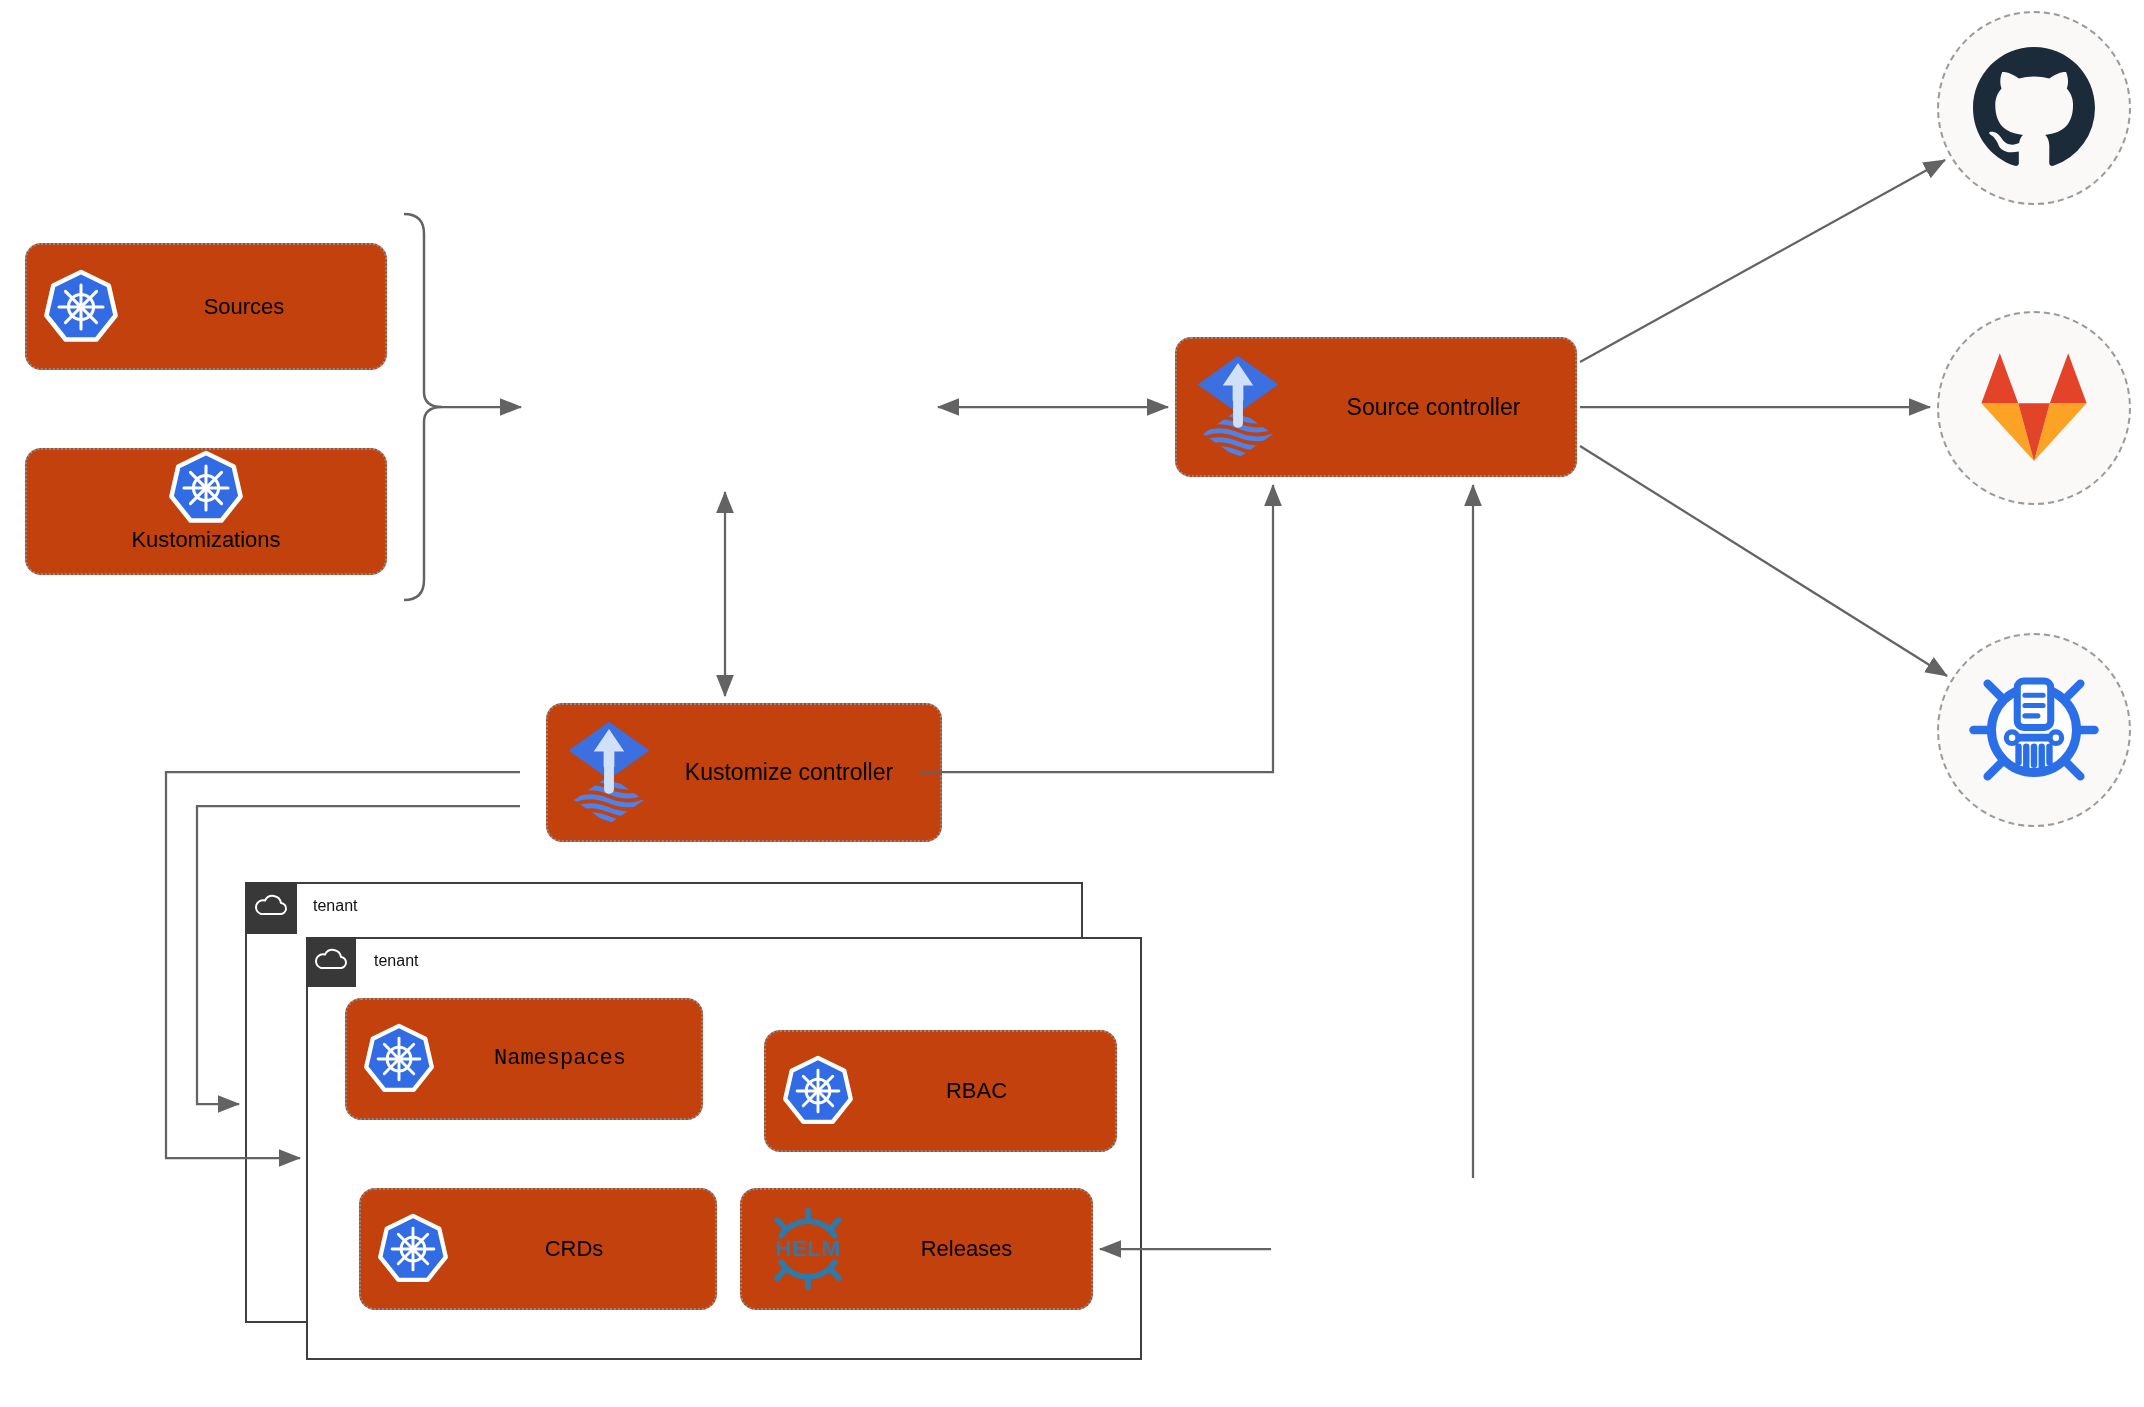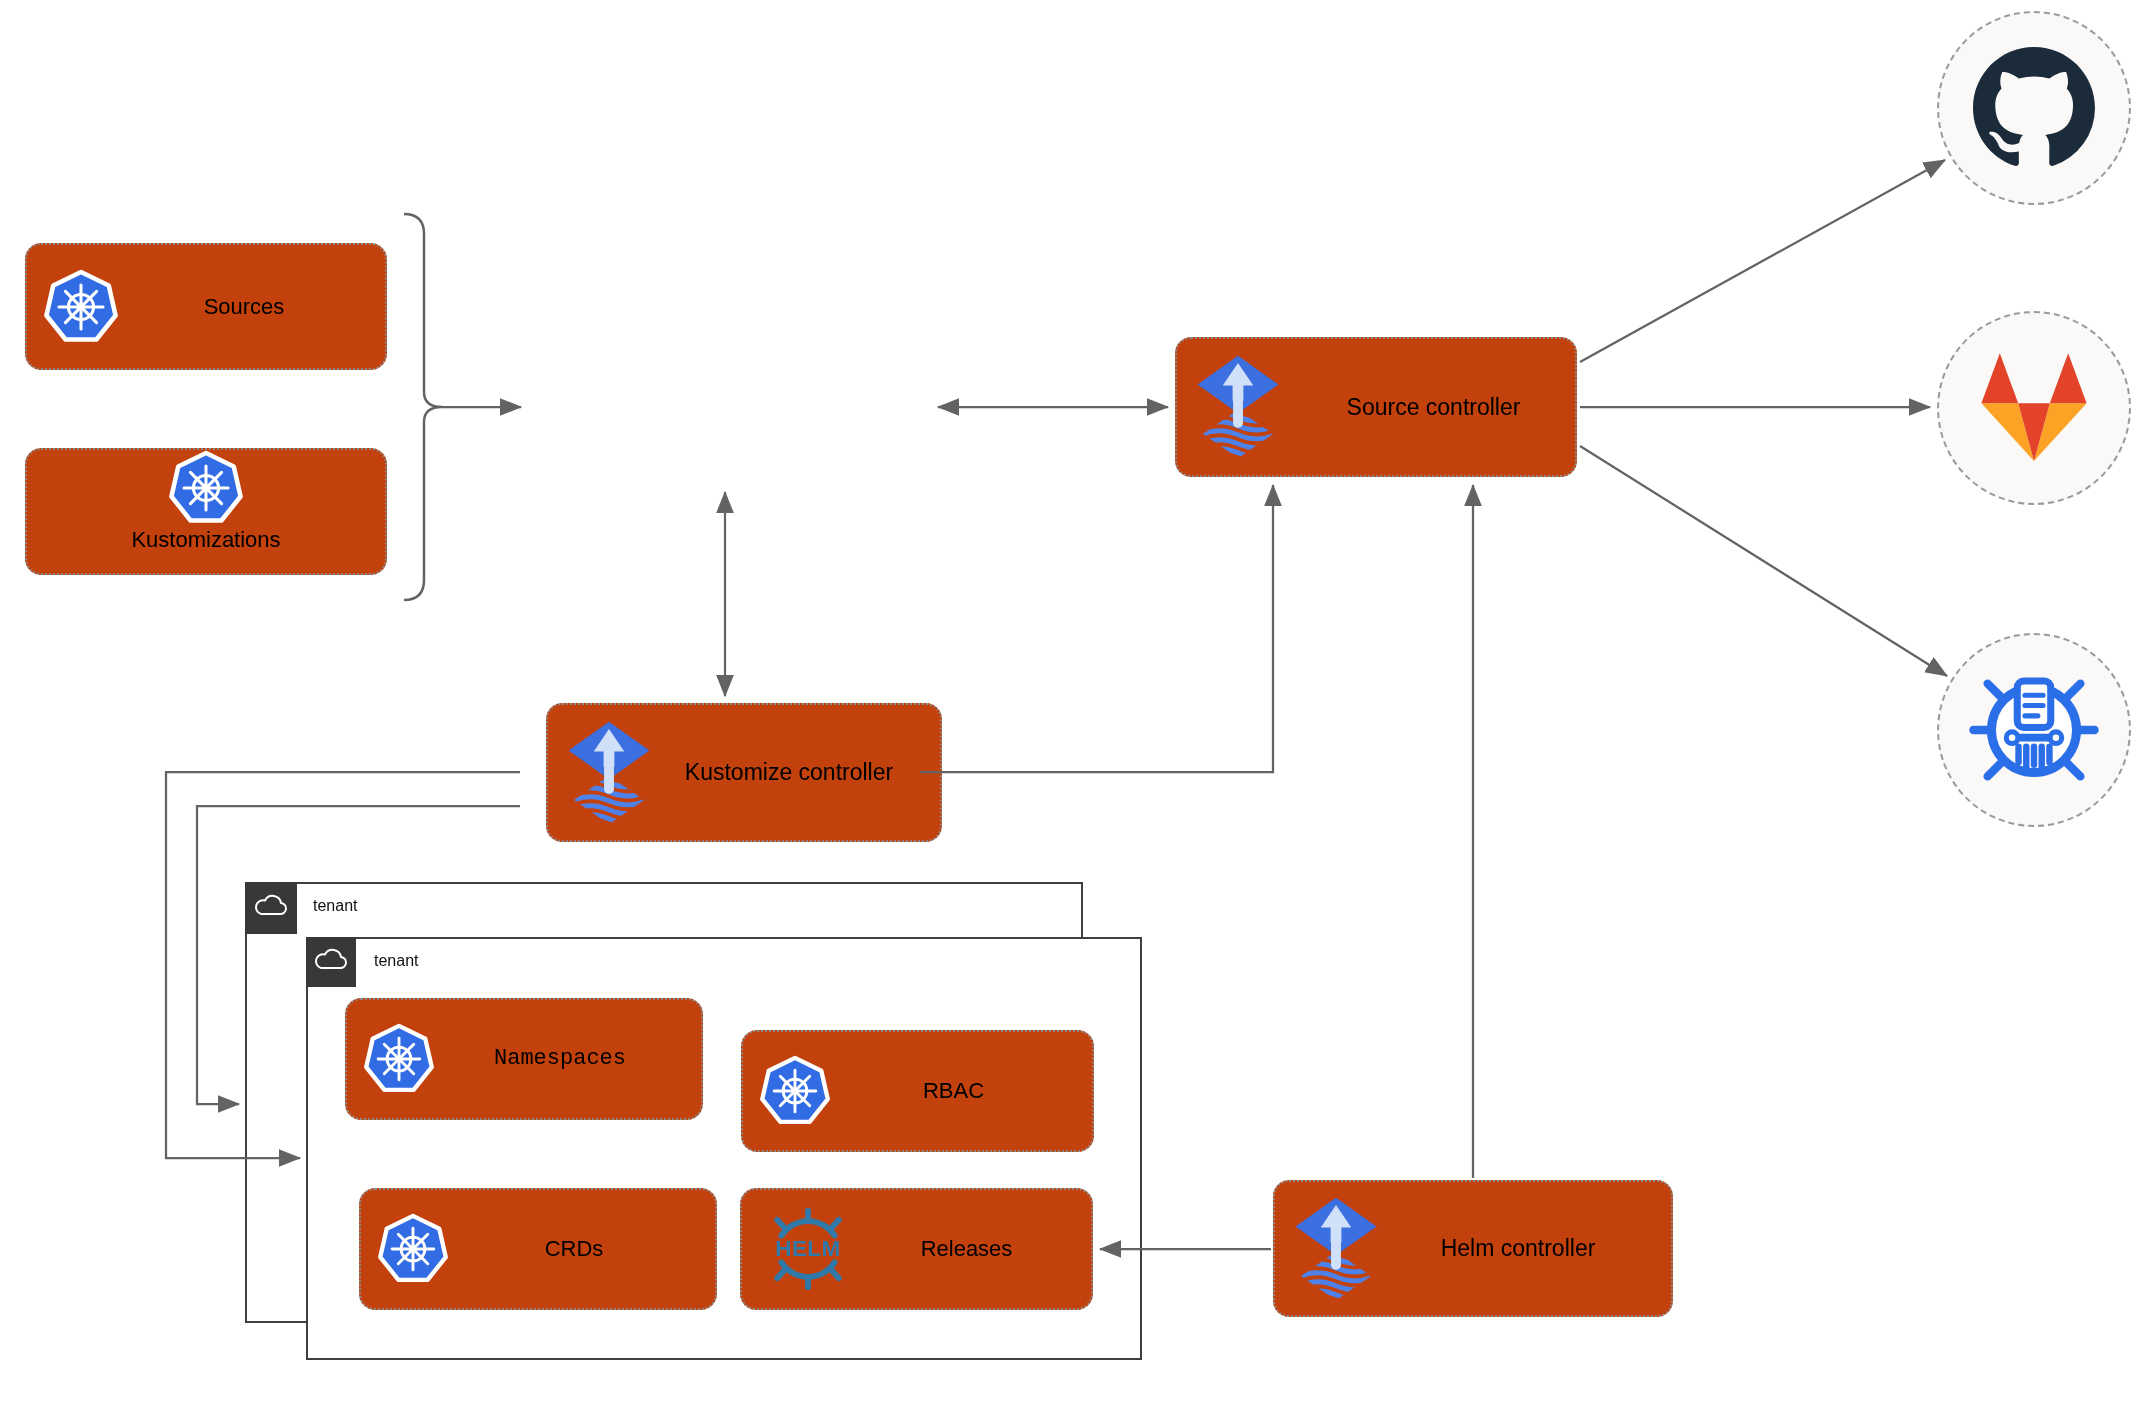--- a/index.html
+++ b/index.html
@@ -172,39 +172,31 @@
 
   <div class="node" style="left:546px;top:703px;width:396px;height:139px;">
     <span class="icon">
       <svg width="90" height="106" viewBox="0 0 100 118">
           <use href="#flux-icon"></use>
         </svg>
     </span>
     <span class="label lg" style="max-width:210px;margin:0 auto;">Kustomize controller</span>
   </div>
 
-  <div class="node" style="left:1273px;top:1180px;width:400px;height:137px;">
-    <span class="icon">
-      <svg width="90" height="106" viewBox="0 0 100 118">
-          <use href="#flux-icon"></use>
-        </svg>
-    </span>
-    <span class="label lg" style="max-width:210px;margin:0 auto;">Helm controller</span>
-  </div>
 
   <div class="node" style="left:345px;top:998px;width:358px;height:122px;font-family:Liberation Mono, monospace;">
     <span class="icon">
       <svg width="72" height="72" viewBox="0 0 100 100">
           <use href="#k8s-icon"></use>
         </svg>
     </span>
     <span class="label">Namespaces</span>
   </div>
 
-  <div class="node" style="left:741px;top:1030px;width:353px;height:122px;">
+  <div class="node" style="left:764px;top:1030px;width:353px;height:122px;">
     <span class="icon">
       <svg width="72" height="72" viewBox="0 0 100 100">
           <use href="#k8s-icon"></use>
         </svg>
     </span>
     <span class="label">RBAC</span>
   </div>
 
   <div class="node" style="left:359px;top:1188px;width:358px;height:122px;">
     <span class="icon">

